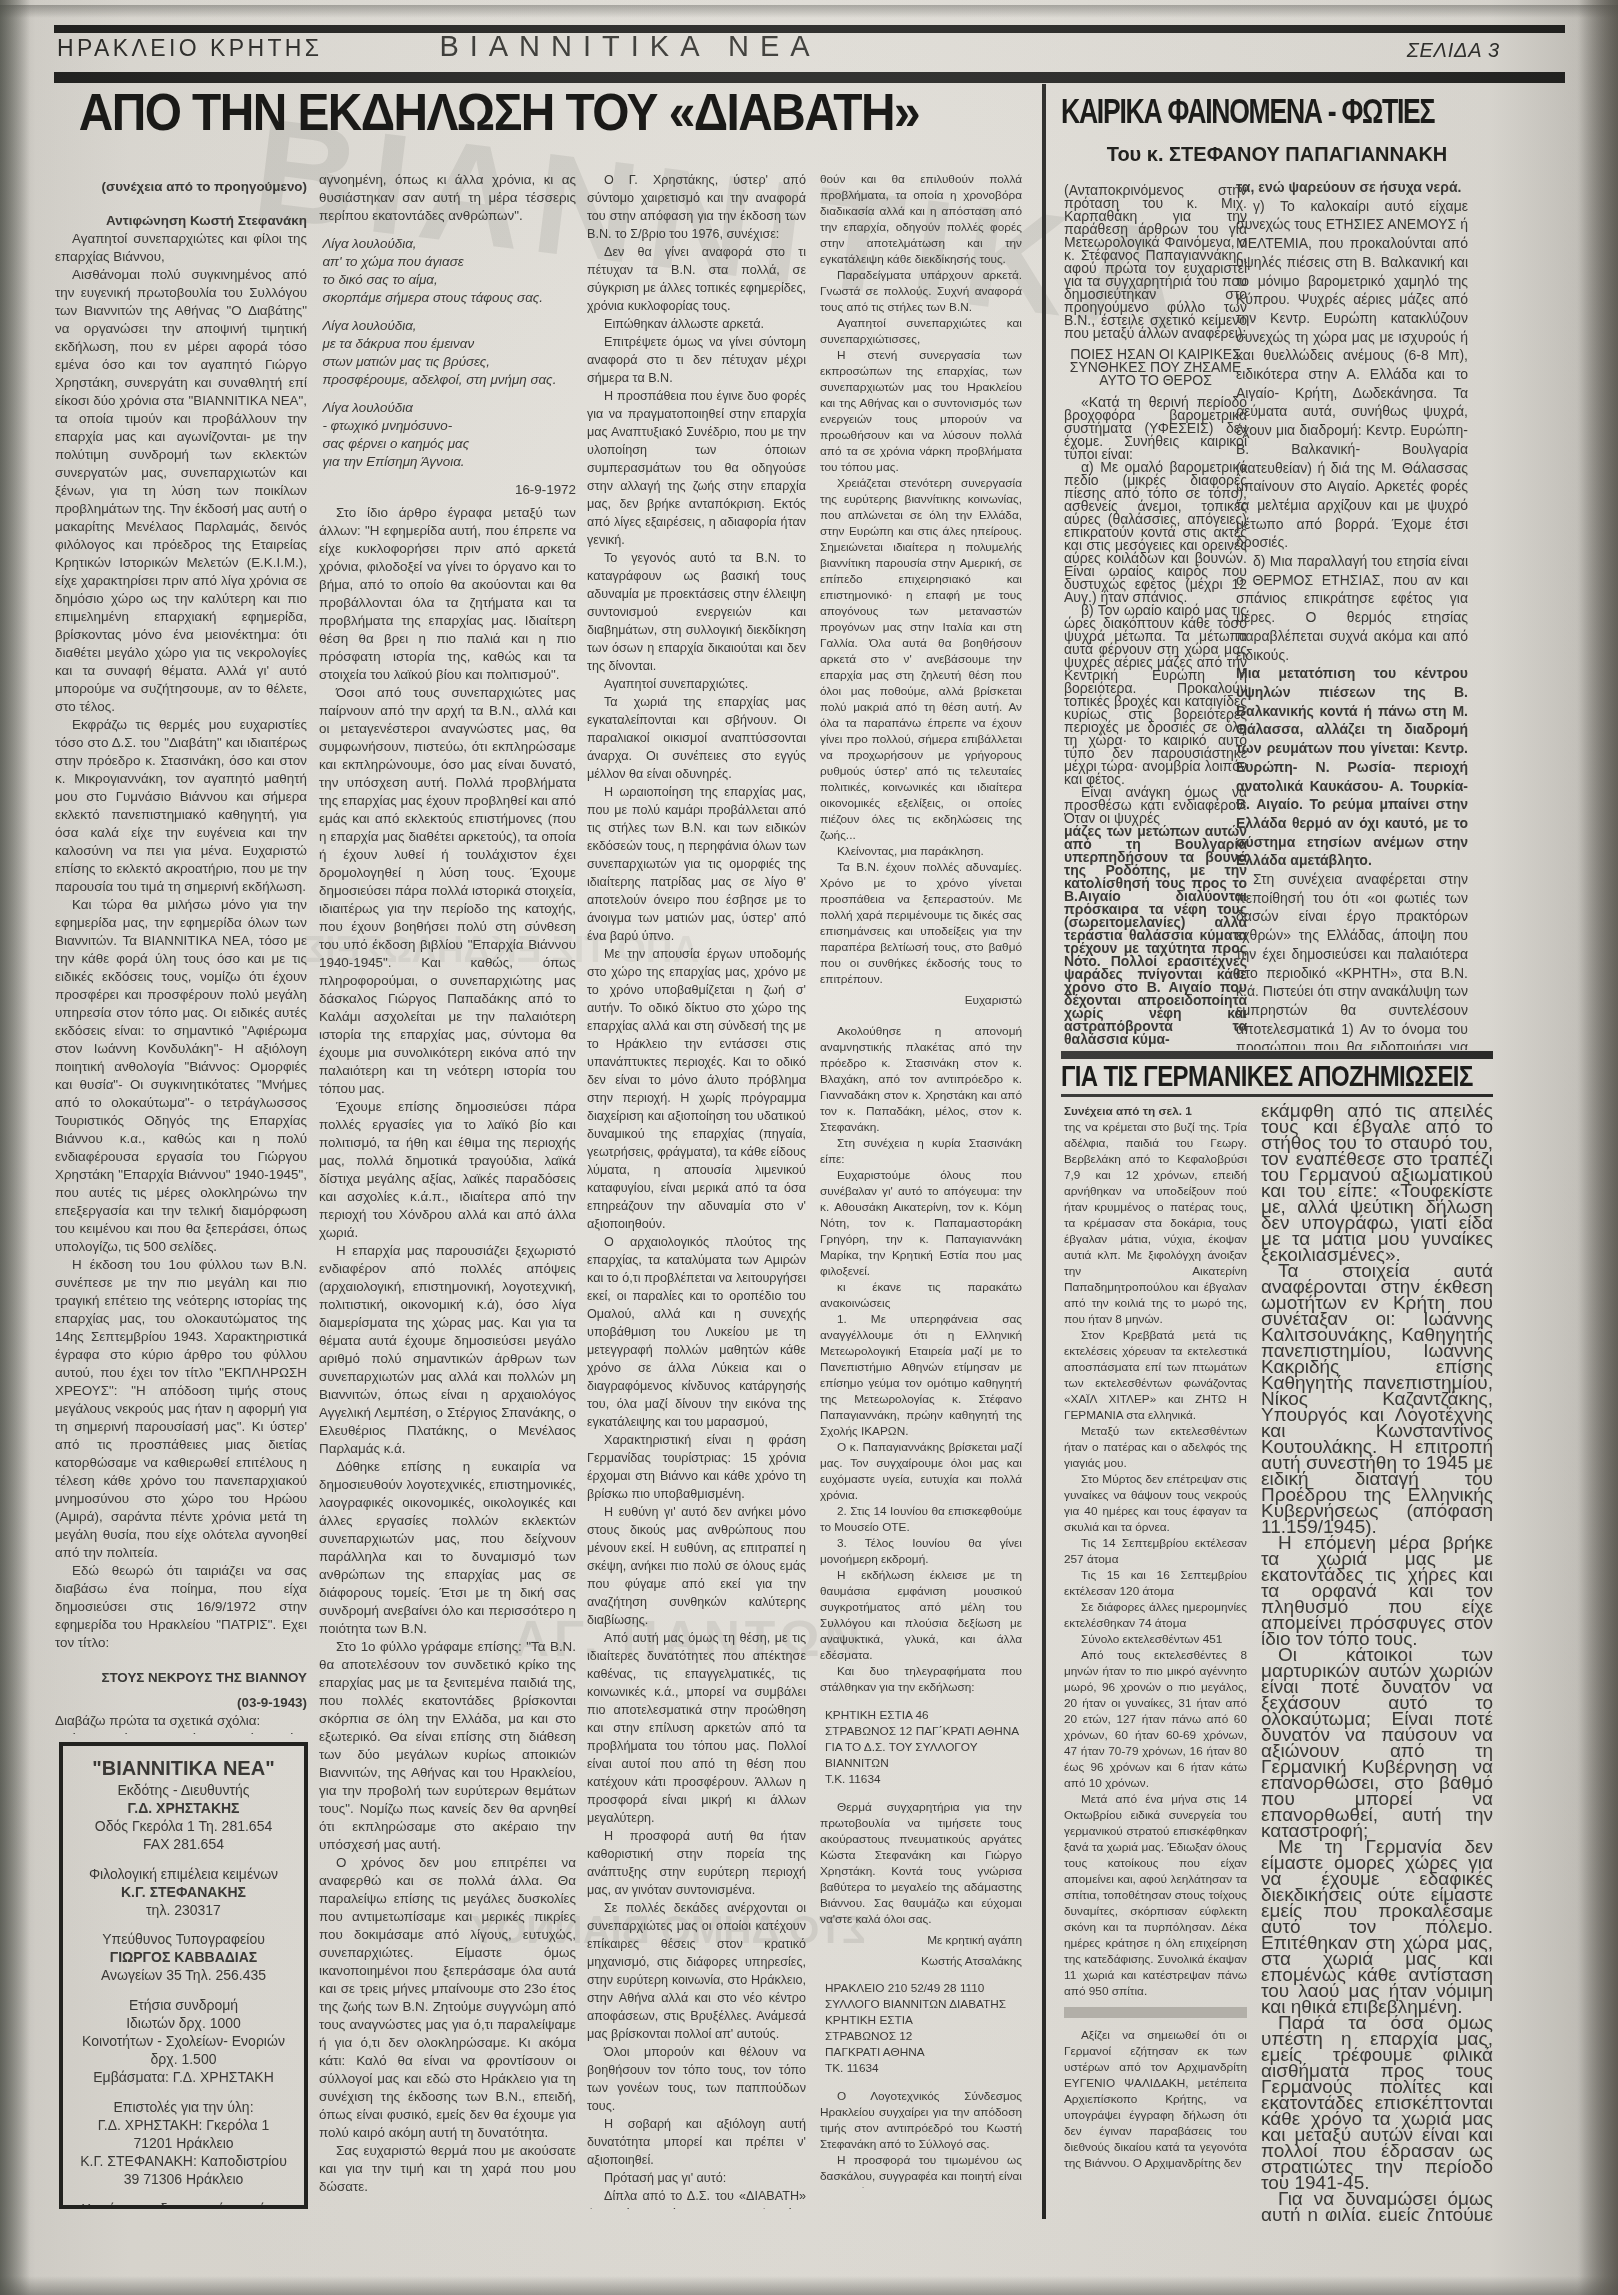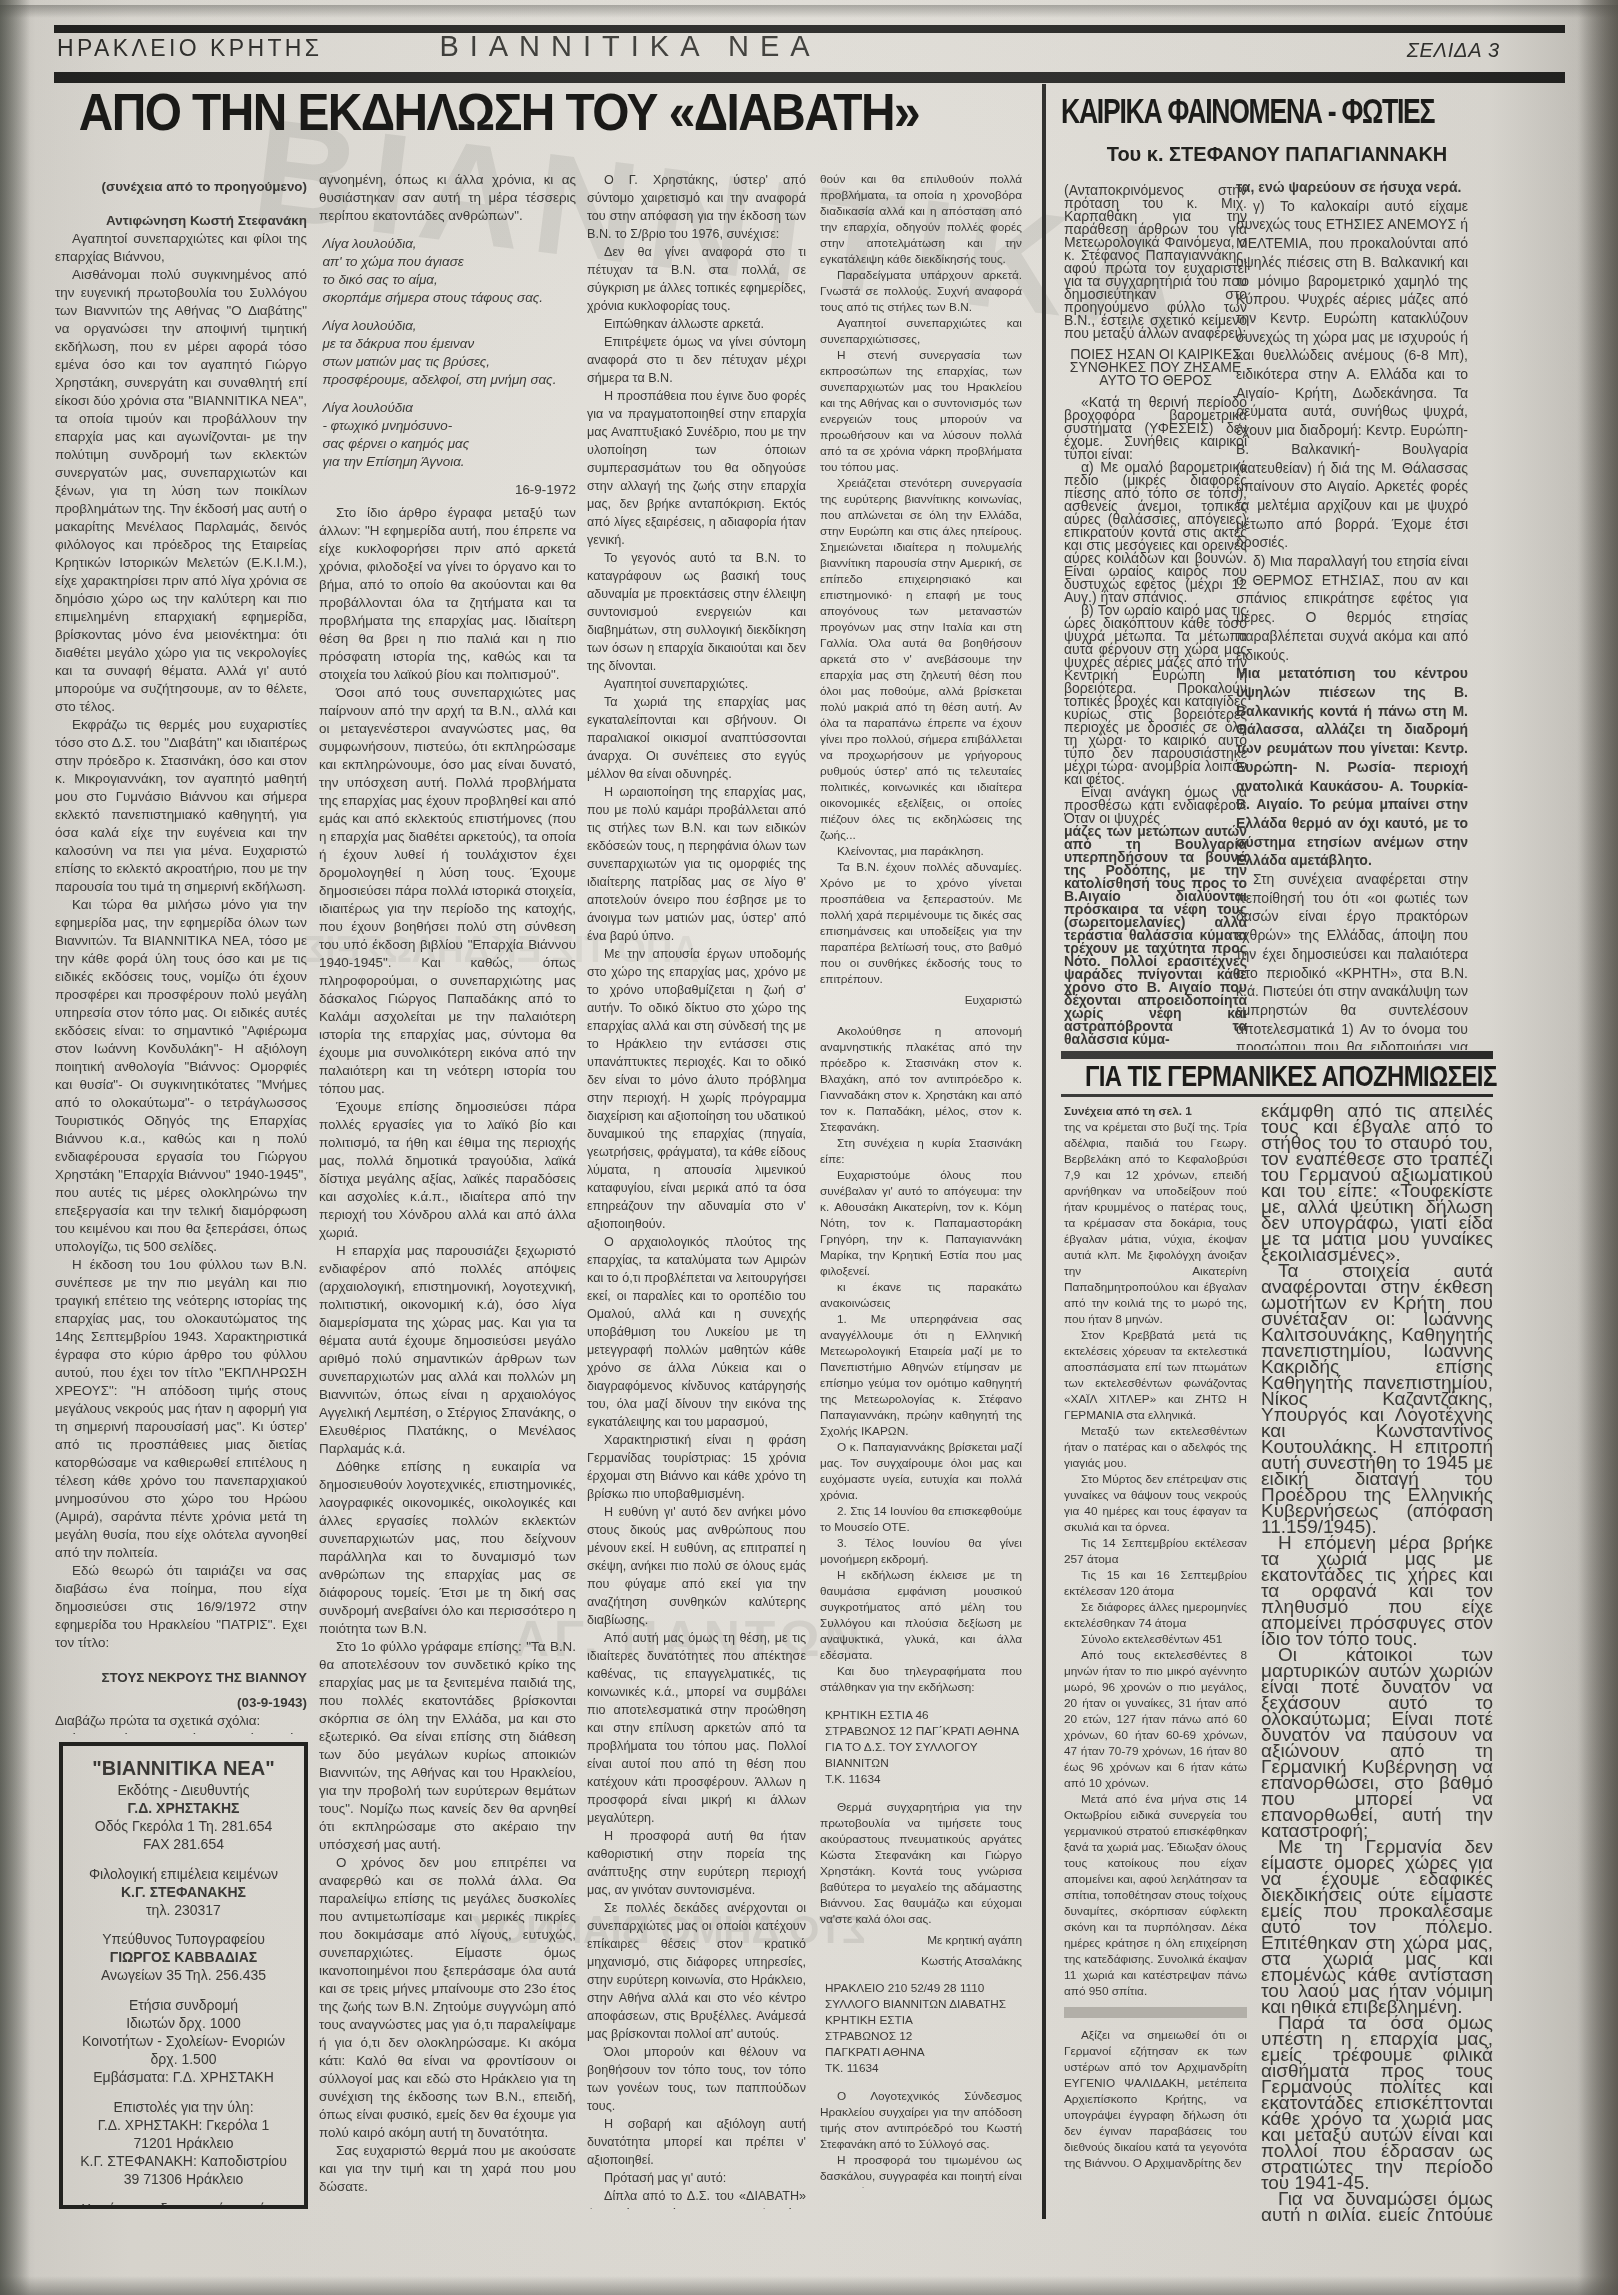--- a/index.html
+++ b/index.html
@@ -45,21 +45,21 @@
   .s-gap{height:10px;}
   .s-rule{height:11px;background:#b2afa8;margin:8.4px 0;}
   #col1{left:55px;top:171px;width:252px;height:1563px;font-size:13.4px;line-height:18px;}
   #col2{left:319px;top:171px;width:257px;height:2030px;font-size:13.4px;line-height:18px;}
   #col3{left:587px;top:171px;width:219px;height:2038px;font-size:12.6px;line-height:18px;}
   #col4{left:820px;top:171px;width:202px;height:2017px;font-size:11.8px;line-height:16px;}
   #divider{left:1042px;top:84px;width:4.2px;height:2135px;}
   #wcol1{left:1064px;top:184px;width:183px;height:872px;font-size:14px;line-height:13px;}
   #wcol2{left:1236px;top:178px;width:232px;height:872px;font-size:14px;line-height:18.7px;}
   #grule-top{left:1061px;top:1051px;width:432px;height:7.6px;}
-  #reparations-head{position:absolute;left:1061px;top:1059px;width:432px;z-index:2;margin-left:24px;}
+  #reparations-head{position:absolute;left:1061px;top:1059px;width:432px;z-index:2;}
   #reparations-head span{display:inline-block;font-size:30px;font-weight:800;color:#1c1c1a;letter-spacing:-0.8px;
        white-space:nowrap;transform:scaleX(.80);transform-origin:left center;}
   #grule-bot{left:1061px;top:1094px;width:432px;height:2.5px;}
   #gcol1{left:1064px;top:1103px;width:183px;height:1118px;font-size:11.8px;line-height:16px;}
   #gcol2{left:1261px;top:1103px;width:232px;height:1118px;font-size:19px;line-height:16px;}
   #mast-box{position:absolute;left:59px;top:1742px;width:249px;height:467px;z-index:1;
        border:4.2px solid #22221f;box-sizing:border-box;padding:11.8px 5px;text-align:center;
        font-size:14px;line-height:18px;overflow:hidden;}
   .mb-title{font-weight:bold;font-size:20px;margin:1.7px 0 3.4px 0;}
   .mb-b{font-weight:bold;font-size:14px;}

